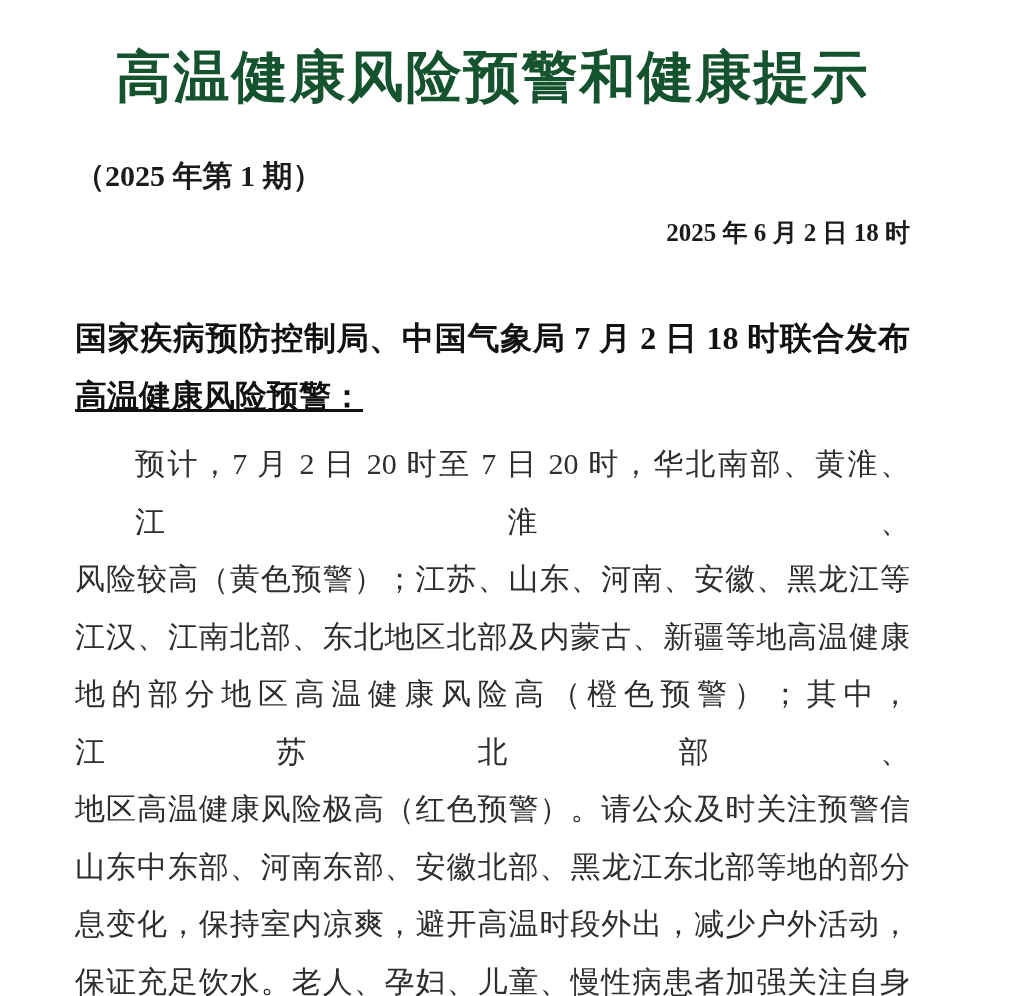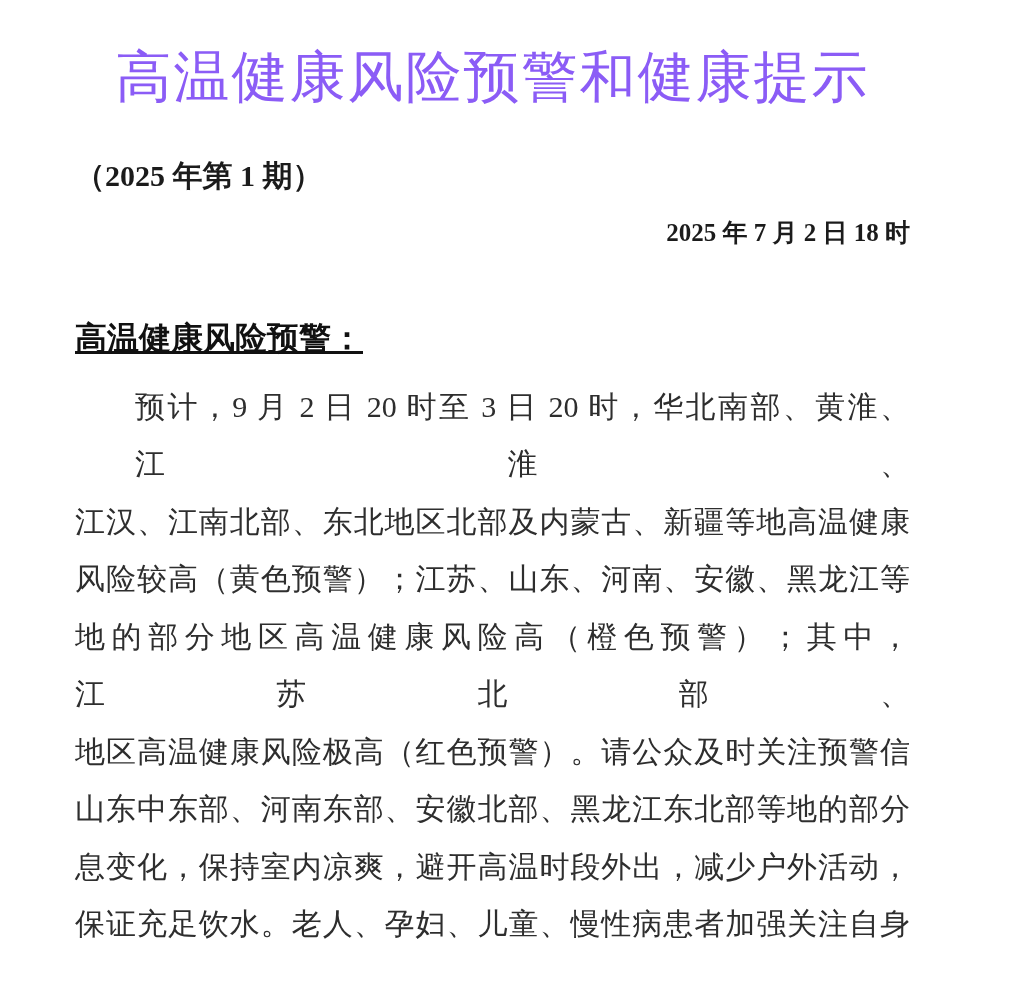--- a/index.html
+++ b/index.html
@@ -18,24 +18,24 @@
     box-sizing: border-box;
     width: 1024px;
     height: 996px;
     padding: 0 114px 0 75px;
     background: #ffffff;
   }
   .doc-title {
     margin-top: 42px;
     font-size: 56px;
     line-height: 70px;
-    font-weight: normal;
+    font-weight: bold;
     letter-spacing: 2px;
     text-align: center;
-    color: #8b5cf6;
+    color: #14532d;
   }
   .doc-issue {
     margin-top: 42px;
     font-size: 30px;
     line-height: 44px;
     font-weight: bold;
     color: #1b1b1b;
   }
   .doc-datetime {
     margin-top: 16px;
@@ -83,30 +83,31 @@
 </style>
 </head>
 <body>
 
 <div class="page">
 
   <div class="doc-title">高温健康风险预警和健康提示</div>
 
   <div class="doc-issue">（2025 年第 1 期）</div>
 
-  <div class="doc-datetime">2025 年 7 月 2 日 18 时</div>
+  <div class="doc-datetime">2025 年 6 月 2 日 18 时</div>
 
   <div class="doc-heading">
+    <div class="line">国家疾病预防控制局、中国气象局 7 月 2 日 18 时联合发布</div>
     <div class="line no-stretch">高温健康风险预警：</div>
   </div>
 
   <div class="doc-body">
-    <div class="line indent">预计，9 月 2 日 20 时至 3 日 20 时，华北南部、黄淮、江淮、</div>
+    <div class="line indent">预计，7 月 2 日 20 时至 7 日 20 时，华北南部、黄淮、江淮、</div>
+    <div class="line">风险较高（黄色预警）；江苏、山东、河南、安徽、黑龙江等</div>
     <div class="line">江汉、江南北部、东北地区北部及内蒙古、新疆等地高温健康</div>
-    <div class="line">风险较高（黄色预警）；江苏、山东、河南、安徽、黑龙江等</div>
     <div class="line">地的部分地区高温健康风险高（橙色预警）；其中，江苏北部、</div>
     <div class="line">地区高温健康风险极高（红色预警）。请公众及时关注预警信</div>
     <div class="line">山东中东部、河南东部、安徽北部、黑龙江东北部等地的部分</div>
     <div class="line">息变化，保持室内凉爽，避开高温时段外出，减少户外活动，</div>
     <div class="line">保证充足饮水。老人、孕妇、儿童、慢性病患者加强关注自身</div>
 
   </div>
 
 </div>
 

